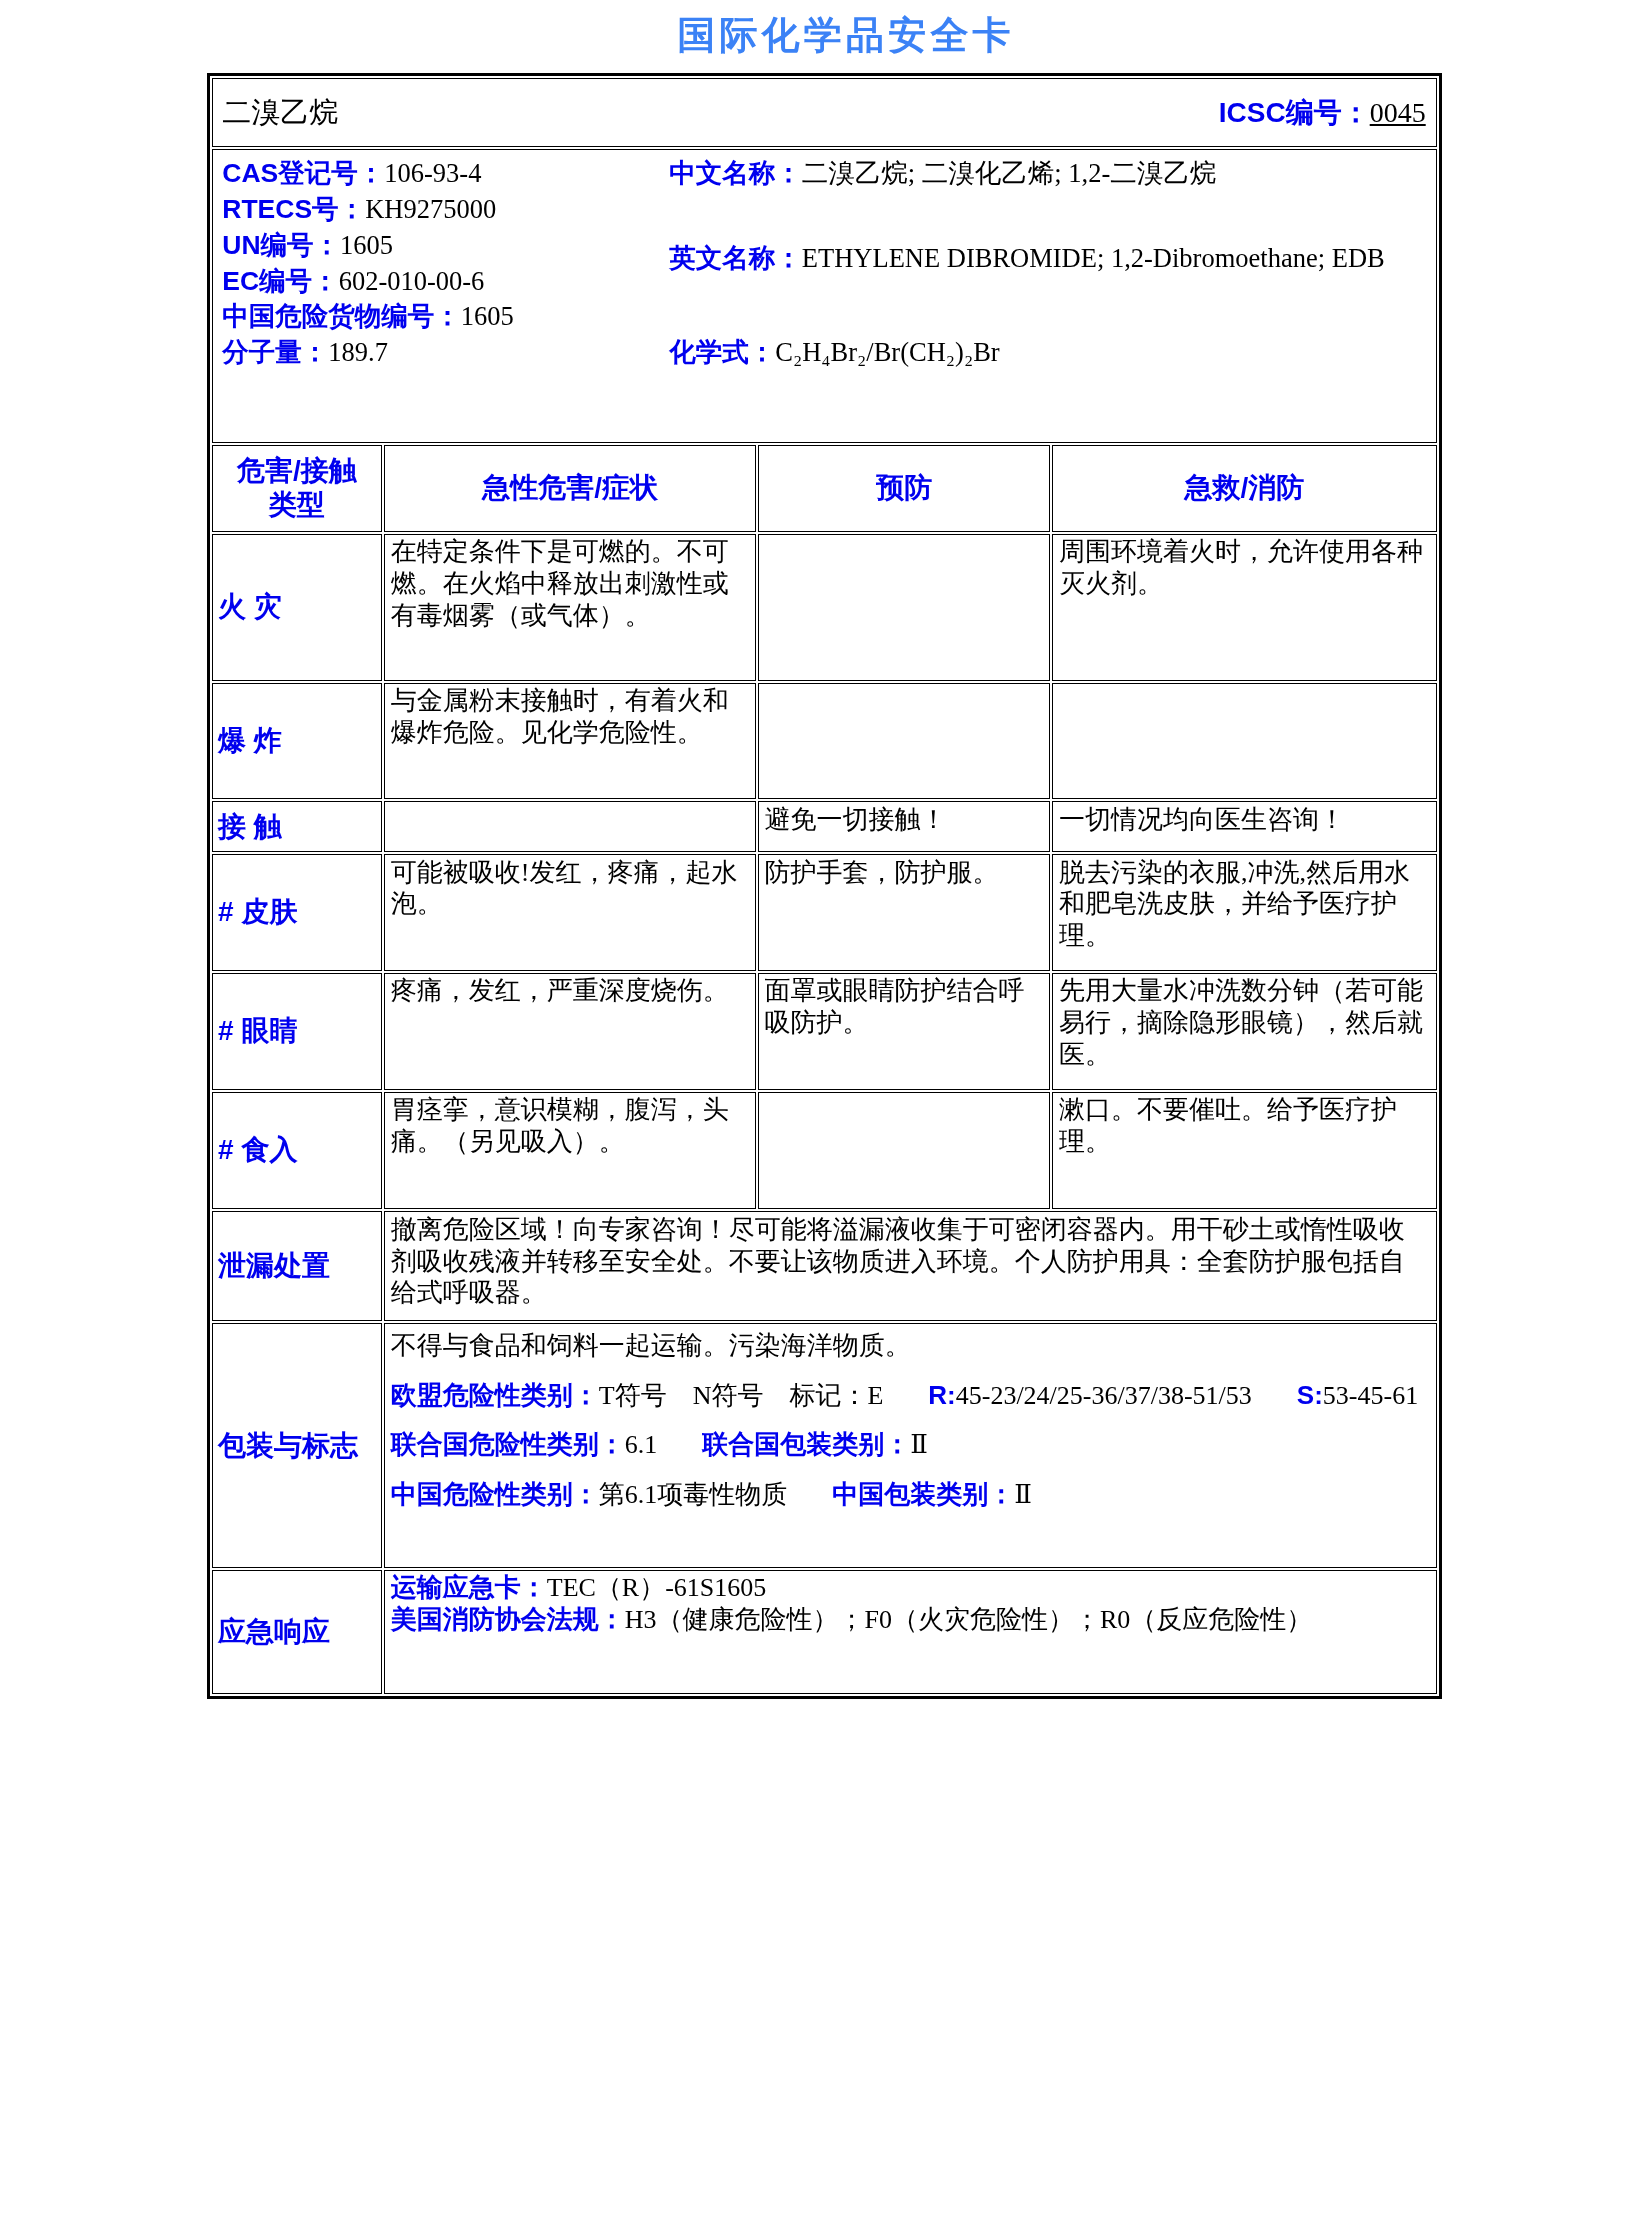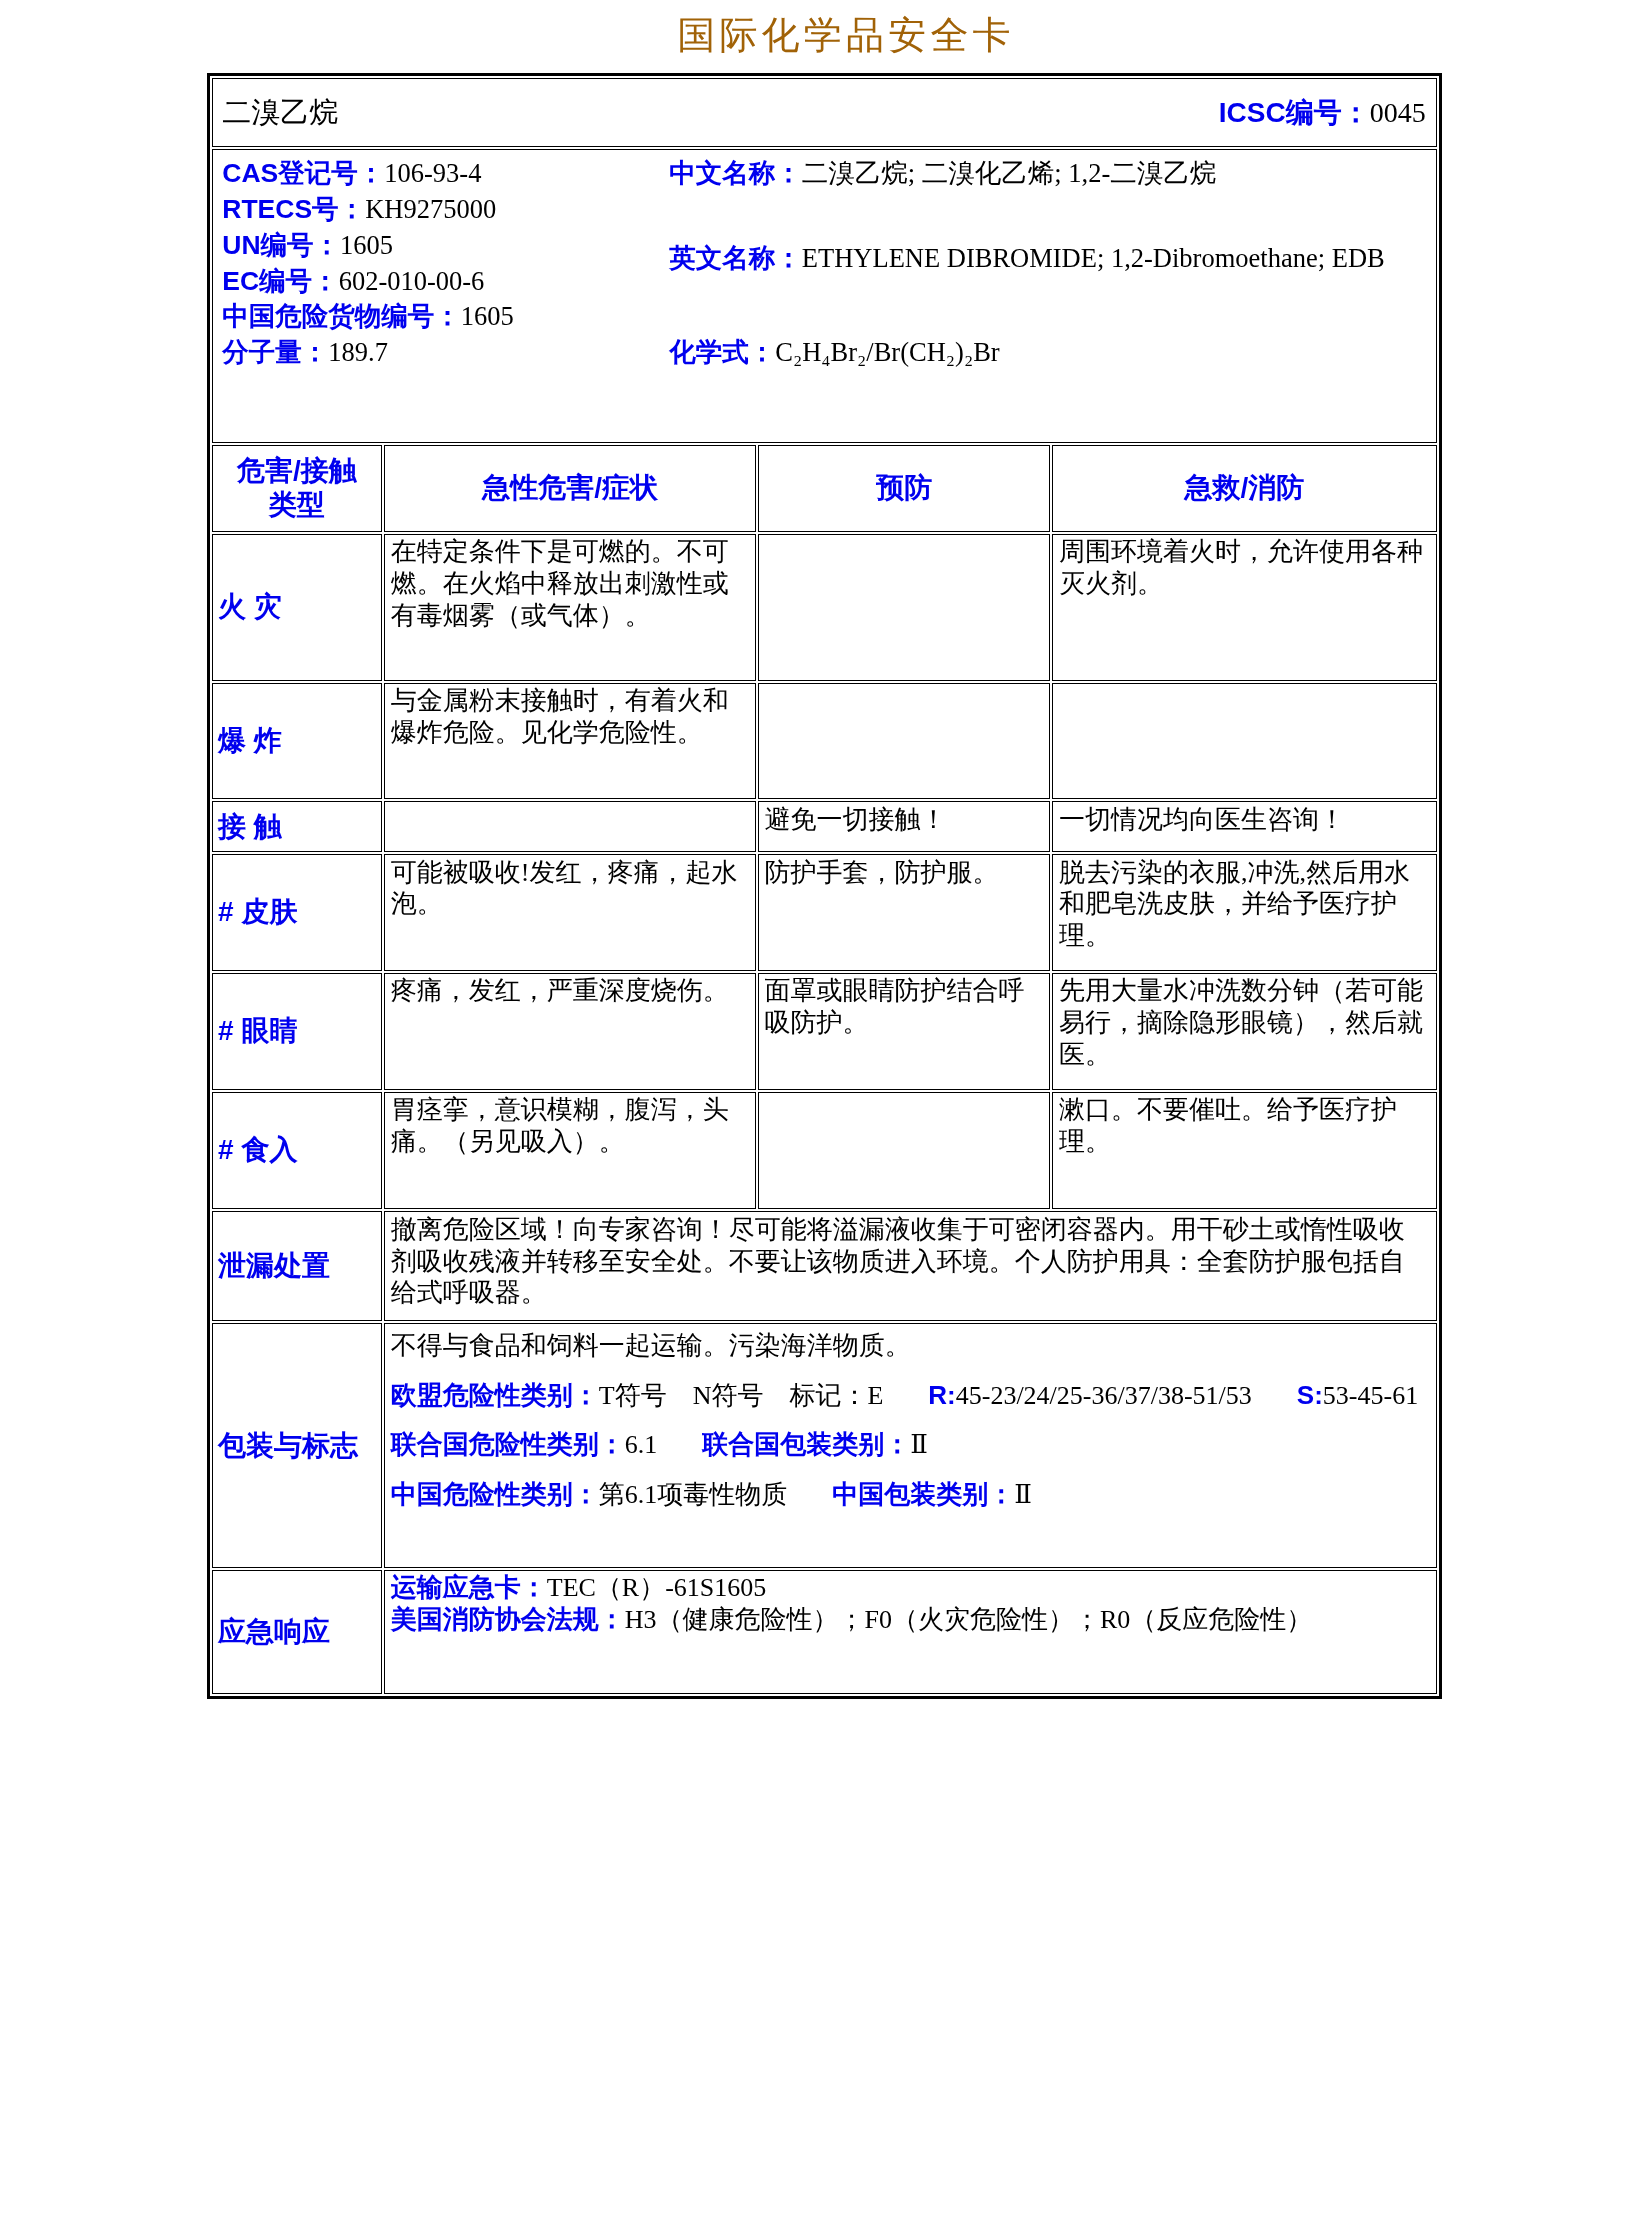--- a/index.html
+++ b/index.html
@@ -5,40 +5,40 @@
   html,body{margin:0;padding:0;background:#ffffff;}
   body{
     width:1648px;height:2216px;position:relative;
     font-family:"Liberation Serif","DejaVu Serif",serif;
     color:#000;
     -webkit-font-smoothing:antialiased;
   }
   .page-title{
     margin:9.8px 0 12.6px 0;text-align:center;
     font-family:"Liberation Sans","DejaVu Sans",sans-serif;
-    font-weight:normal;font-size:38px;letter-spacing:4.2px;color:#a16207;padding-left:44px;
+    font-weight:bold;font-size:38px;letter-spacing:4.2px;color:#3b82f6;padding-left:44px;
   }
   table.card{
     width:1235px;margin:0 auto;table-layout:fixed;
     border:3.5px solid #000;border-collapse:separate;border-spacing:2.1px;
     background:#fff;
   }
   td{border:1.4px solid #000;vertical-align:top;padding:1.4px 5.6px;
      font-size:26px;line-height:1.22;word-break:break-word;}
   
   .blab{
     color:#0000ee;font-weight:bold;
     font-family:"Liberation Sans","DejaVu Sans",sans-serif;
   }
   
   td.name-row{height:61px;vertical-align:middle;padding:2.8px 9.8px;}
   .name-flex{display:flex;justify-content:space-between;align-items:center;}
   .substance{font-size:29px;}
   .icsc-label{font-size:28px;}
-  .icsc-no{font-size:28px;}
+  .icsc-no{font-size:28px;text-decoration:underline;}
   
   td.id-row{height:278px;padding:7px 9.8px;}
   .id-flex{display:flex;}
   .id-left{width:447px;display:flex;flex-direction:column;justify-content:space-between;}
   .id-right{width:754px;display:flex;flex-direction:column;}
   .id-line{font-size:26.5px;line-height:1.25;}
   .id-left .blab,.id-right .blab{font-size:26.5px;}
   .gap-md{margin-top:52px;}
   .gap-lg{margin-top:61px;}
   

